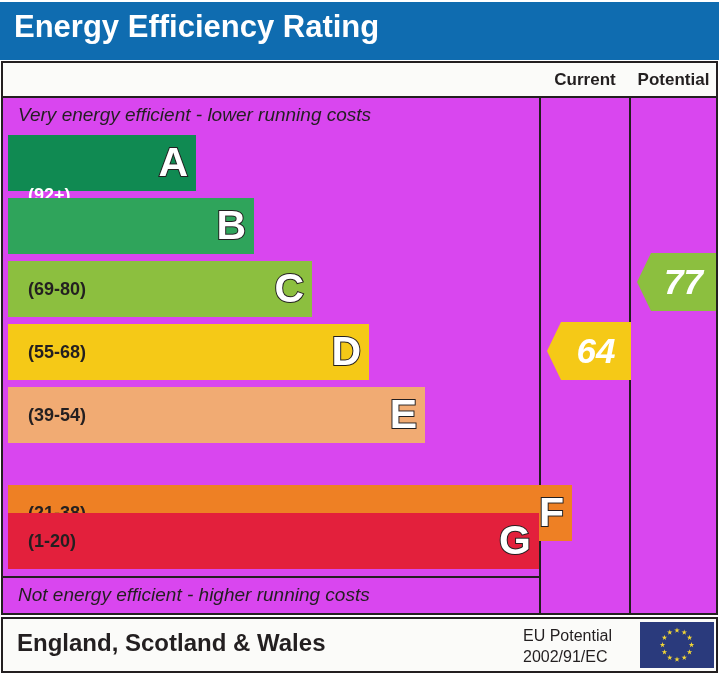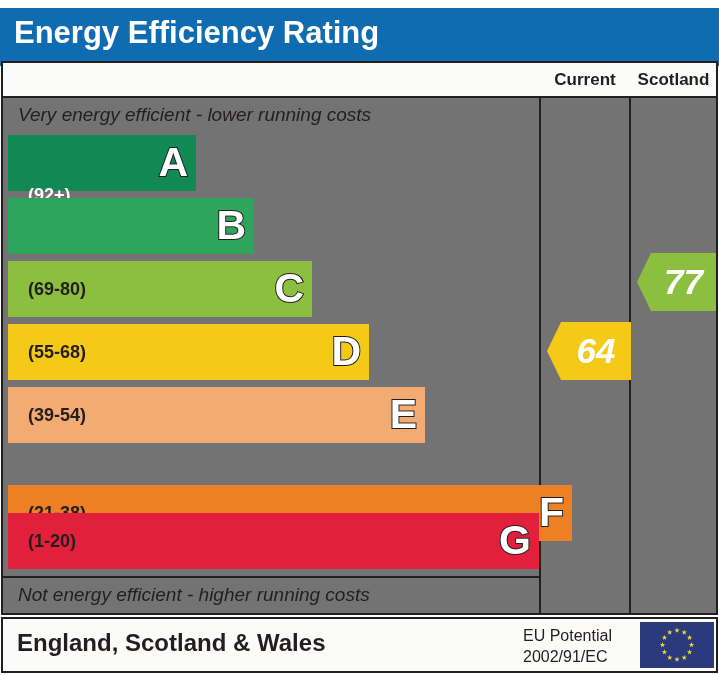--- a/index.html
+++ b/index.html
@@ -14,41 +14,41 @@
   #epc {
     position: relative;
     width: 719px;
     height: 675px;
     background: #ffffff;
   }
 
   
   .title-bar {
     position: absolute;
-    left: 0; top: 8px;
+    left: 0; top: 2px;
     width: 719px; height: 58px;
     background: #0F6CB0;
   }
   .title-text {
     position: absolute;
     left: 14px; top: 7px;
     font-size: 31px;
     font-weight: bold;
     color: #ffffff;
     letter-spacing: 0px;
     white-space: nowrap;
   }
 
   
   .chart-box {
     position: absolute;
     left: 1px; top: 61px;
     width: 717px; height: 554px;
     border: 2px solid #231f20;
-    background: #737373;
+    background: #d946ef;
   }
 
   
   .hdr-row {
     position: absolute;
     left: 0; top: 0;
     width: 713px; height: 35px;
     border-bottom: 2px solid #231f20;
     background: #fbfbf9;
   }
@@ -190,21 +190,21 @@
     <div class="title-text">Energy Efficiency Rating</div>
   </div>
 
   <div class="chart-box">
 
     <div class="col-div d1"></div>
     <div class="col-div d2"></div>
 
     <div class="hdr-row">
       <div class="hdr-cur">Current</div>
-      <div class="hdr-pot">Scotland</div>
+      <div class="hdr-pot">Potential</div>
     </div>
 
     <div class="caption top">Very energy efficient - lower running costs</div>
 
     <div class="bands">
 
       <div class="band light" style="top:0px; width:188px; background:#108A52;">
         <span class="range">(92+)</span>
         <span class="letter">A</span>
       </div>

